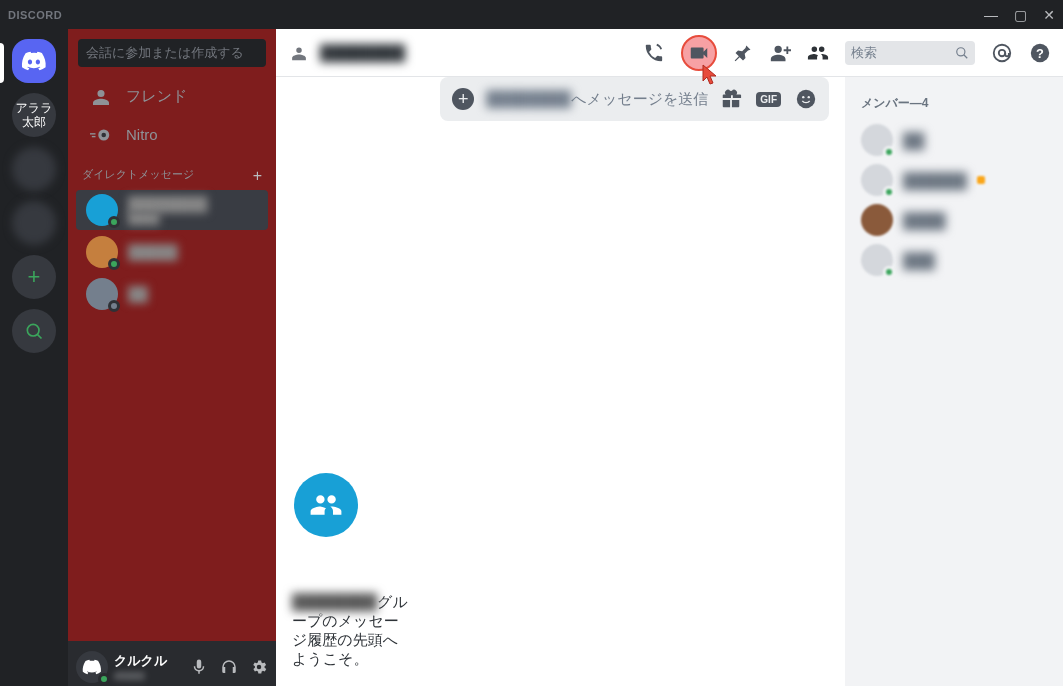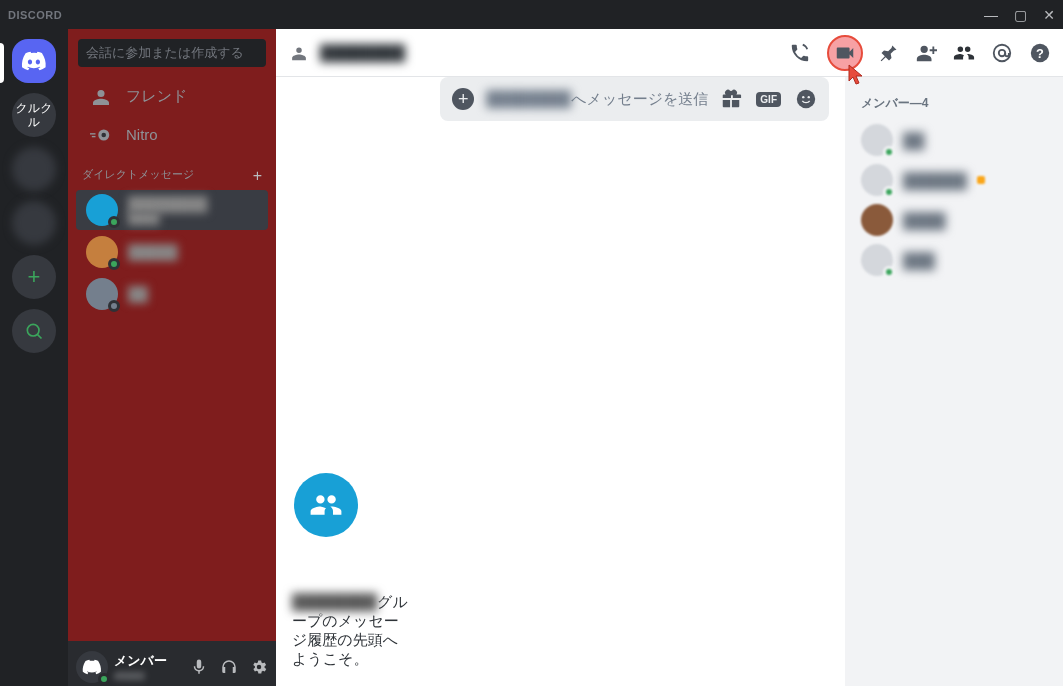--- a/index.html
+++ b/index.html
@@ -96,21 +96,21 @@
 
 <div class="main-wrap">
 
   <div class="server-rail">
     <div class="server-pill"></div>
     <div class="server-bubble server-home">
       <svg viewBox="0 0 28 20">
           <path d="M23.02 1.67A21 21 0 0 0 17.7 0c-.23.42-.5.98-.68 1.42a19.6 19.6 0 0 0-6.04 0C10.8.98 10.52.42 10.29 0a21 21 0 0 0-5.33 1.68C1.58 6.8.66 11.78 1.12 16.7a21.2 21.2 0 0 0 6.5 3.3c.52-.72.99-1.48 1.39-2.28-.77-.29-1.5-.65-2.2-1.06.18-.14.37-.28.54-.42 4.2 1.96 8.76 1.96 12.9 0 .18.14.36.29.55.42-.7.42-1.44.77-2.2 1.07.4.8.86 1.56 1.38 2.27a21.1 21.1 0 0 0 6.51-3.3c.54-5.7-.92-10.64-3.87-15.03ZM9.68 13.67c-1.26 0-2.3-1.17-2.3-2.6 0-1.44 1.01-2.61 2.3-2.61 1.28 0 2.32 1.17 2.3 2.6 0 1.44-1.02 2.61-2.3 2.61Zm8.5 0c-1.27 0-2.3-1.17-2.3-2.6 0-1.44 1-2.61 2.3-2.61 1.28 0 2.32 1.17 2.3 2.6 0 1.44-1.02 2.61-2.3 2.61Z"></path>
         </svg>
     </div>
-    <div class="server-bubble server-text">クルクル</div>
+    <div class="server-bubble server-text">アララ太郎</div>
     <div class="server-bubble server-blur"></div>
     <div class="server-bubble server-blur"></div>
     <div class="server-bubble server-add">+</div>
     <div class="server-bubble server-search">
       <svg width="20" height="20" viewBox="0 0 24 24" fill="none" stroke="#3ba55c" stroke-width="2">
           <circle cx="11" cy="11" r="7"></circle>
           <line x1="21" y1="21" x2="16" y2="16"></line>
         </svg>
     </div>
   </div>
@@ -166,21 +166,21 @@
     </div>
 
     <div class="user-panel">
       <div class="user-avatar">
         <svg viewBox="0 0 28 20">
             <path fill="#fff" d="M23.02 1.67A21 21 0 0 0 17.7 0c-.23.42-.5.98-.68 1.42a19.6 19.6 0 0 0-6.04 0C10.8.98 10.52.42 10.29 0a21 21 0 0 0-5.33 1.68C1.58 6.8.66 11.78 1.12 16.7a21.2 21.2 0 0 0 6.5 3.3c.52-.72.99-1.48 1.39-2.28-.77-.29-1.5-.65-2.2-1.06.18-.14.37-.28.54-.42 4.2 1.96 8.76 1.96 12.9 0 .18.14.36.29.55.42-.7.42-1.44.77-2.2 1.07.4.8.86 1.56 1.38 2.27a21.1 21.1 0 0 0 6.51-3.3c.54-5.7-.92-10.64-3.87-15.03Z"></path>
           </svg>
         <div class="dm-status" style="background:#3ba55c;border-color:#292b2f"></div>
       </div>
       <div class="user-info">
-        <div class="user-name">メンバー</div>
+        <div class="user-name">クルクル</div>
         <div class="user-tag">#0000</div>
       </div>
       <div class="user-icons">
         <span>
             <svg width="18" height="18" viewBox="0 0 24 24" fill="#b9bbbe">
               <path d="M12 14a3 3 0 0 0 3-3V5a3 3 0 1 0-6 0v6a3 3 0 0 0 3 3Zm5-3a5 5 0 0 1-10 0H5a7 7 0 0 0 6 6.9V21h2v-3.1A7 7 0 0 0 19 11Z"></path>
             </svg>
           </span>
         <span>
             <svg width="18" height="18" viewBox="0 0 24 24" fill="#b9bbbe">
@@ -229,20 +229,27 @@
         <span class="tool-icn">
             <svg width="22" height="22" viewBox="0 0 24 24" fill="#4f5660">
               <path d="M10 12a4 4 0 1 0-4-4 4 4 0 0 0 4 4Zm0 2c-3 0-8 1.5-8 4.5V21h16v-2.5c0-3-5-4.5-8-4.5ZM19 8V5h2v3h3v2h-3v3h-2v-3h-3V8Z"></path>
             </svg>
           </span>
         <span class="tool-icn">
             <svg width="22" height="22" viewBox="0 0 24 24" fill="#2e3338">
               <path d="M16 11a3 3 0 1 0-3-3 3 3 0 0 0 3 3Zm-8 0a3 3 0 1 0-3-3 3 3 0 0 0 3 3Zm0 2c-2.3 0-7 1.2-7 3.5V19h10v-2.5c0-.8.4-1.5 1-2.1A12 12 0 0 0 8 13Zm8 0c-.3 0-.6 0-.9.05 1 .7 1.9 1.7 1.9 3.45V19h6v-2.5c0-2.3-4.7-3.5-7-3.5Z"></path>
             </svg>
           </span>
+        <div class="header-search">
+          <span>検索</span>
+          <svg width="14" height="14" viewBox="0 0 24 24" fill="none" stroke="#747f8d" stroke-width="2">
+              <circle cx="10" cy="10" r="7"></circle>
+              <line x1="21" y1="21" x2="15" y2="15"></line>
+            </svg>
+        </div>
         <span class="tool-icn">
             <svg width="22" height="22" viewBox="0 0 24 24" fill="none" stroke="#4f5660" stroke-width="2">
               <circle cx="12" cy="12" r="9"></circle>
               <circle cx="12" cy="12" r="3.5"></circle>
               <path d="M15.5 12v1.5a2 2 0 0 0 4 0V12"></path>
             </svg>
           </span>
         <span class="tool-icn">
             <svg width="22" height="22" viewBox="0 0 24 24" fill="#4f5660">
               <circle cx="12" cy="12" r="10"></circle>

